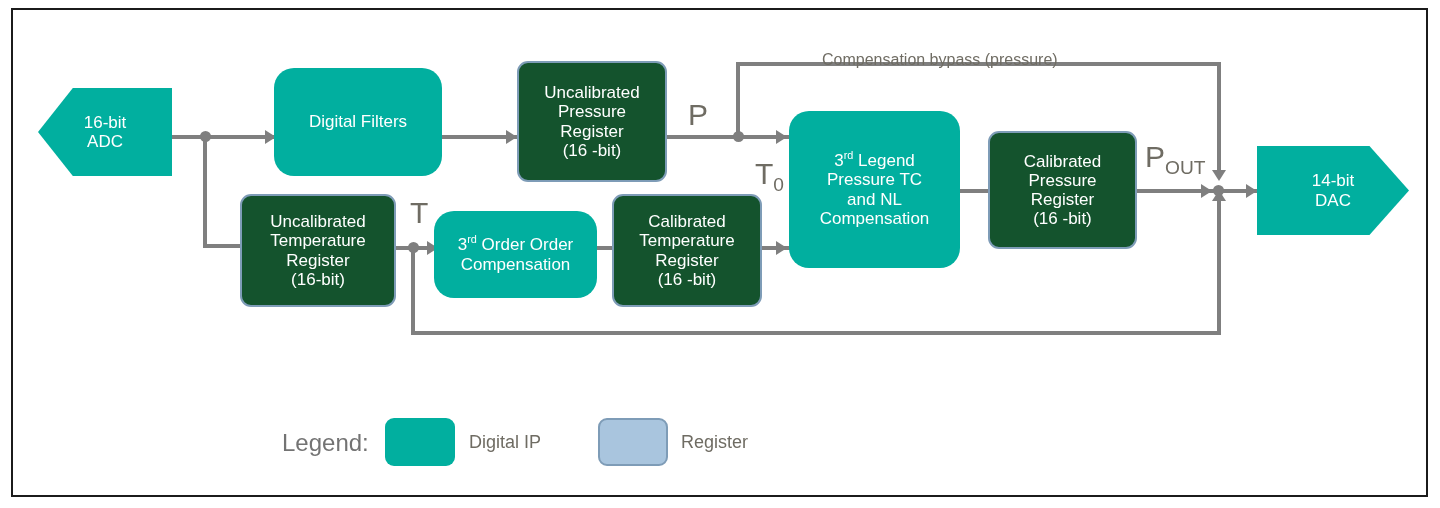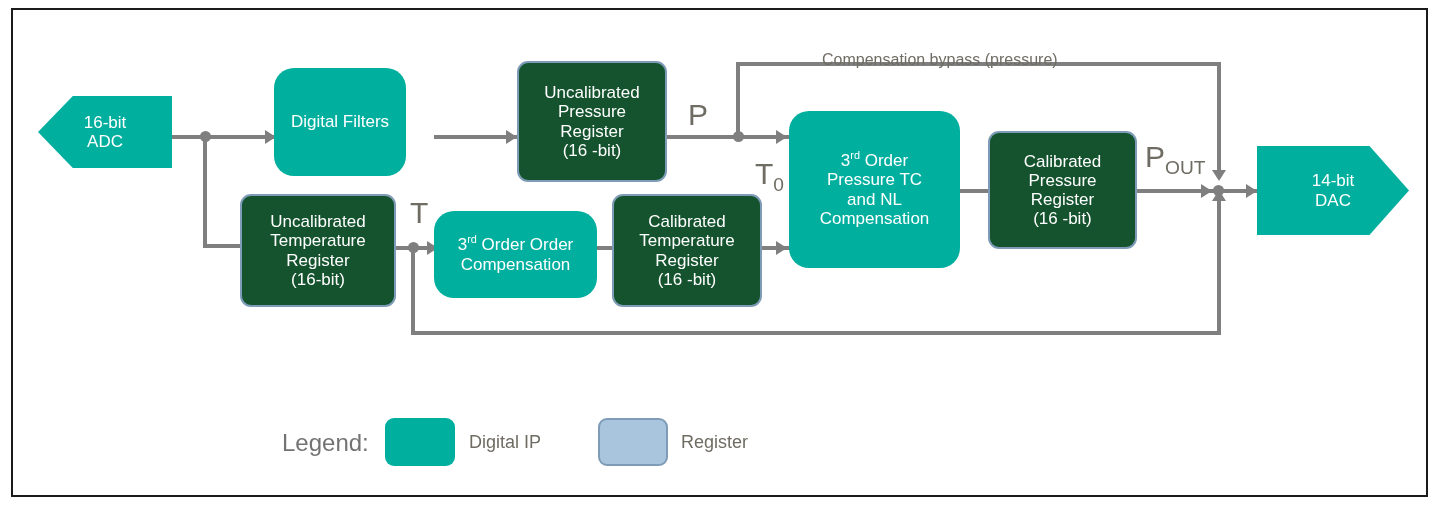--- a/index.html
+++ b/index.html
@@ -166,28 +166,28 @@
   <div class="arrow r" style="left:776px; top:241px;"></div>
 
   <div class="wire h" style="left:960px; top:189px; width:32px;"></div>
 
   <div class="wire h" style="left:1137px; top:189px; width:84px;"></div>
   <div class="arrow r" style="left:1201px; top:184px;"></div>
   <div class="wire h" style="left:1217px; top:189px; width:42px;"></div>
   <div class="arrow r" style="left:1246px; top:184px;"></div>
   <div class="dot" style="left:1213px; top:185px;"></div>
 
-  <div class="node conv left" style="left:38px; top:96px; width:134px; height:72px;">
+  <div class="node conv left" style="left:38px; top:88px; width:134px; height:88px;">
     <span class="txt">
       <span>16-bit</span><br>
       <span>ADC</span>
     </span>
   </div>
 
-  <div class="node ip" style="left:274px; top:68px; width:132px; height:108px;">
+  <div class="node ip" style="left:274px; top:68px; width:168px; height:108px;">
     <span class="txt">Digital Filters</span>
   </div>
 
   <div class="node reg" style="left:517px; top:61px; width:150px; height:121px;">
     <span class="txt">
       <span>Uncalibrated</span><br>
       <span>Pressure</span><br>
       <span>Register</span><br>
       <span>(16 -bit)</span>
     </span>
@@ -213,21 +213,21 @@
     <span class="txt">
       <span>Calibrated</span><br>
       <span>Temperature</span><br>
       <span>Register</span><br>
       <span>(16 -bit)</span>
     </span>
   </div>
 
   <div class="node ip" style="left:789px; top:111px; width:171px; height:157px;">
     <span class="txt">
-      <span><span>3</span><sup>rd</sup><span>  Order</span></span><br>
+      <span><span>3</span><sup>rd</sup><span>  Legend</span></span><br>
       <span>Pressure TC</span><br>
       <span>and NL</span><br>
       <span>Compensation</span>
     </span>
   </div>
 
   <div class="node reg" style="left:988px; top:131px; width:149px; height:118px;">
     <span class="txt">
       <span>Calibrated</span><br>
       <span>Pressure</span><br>

